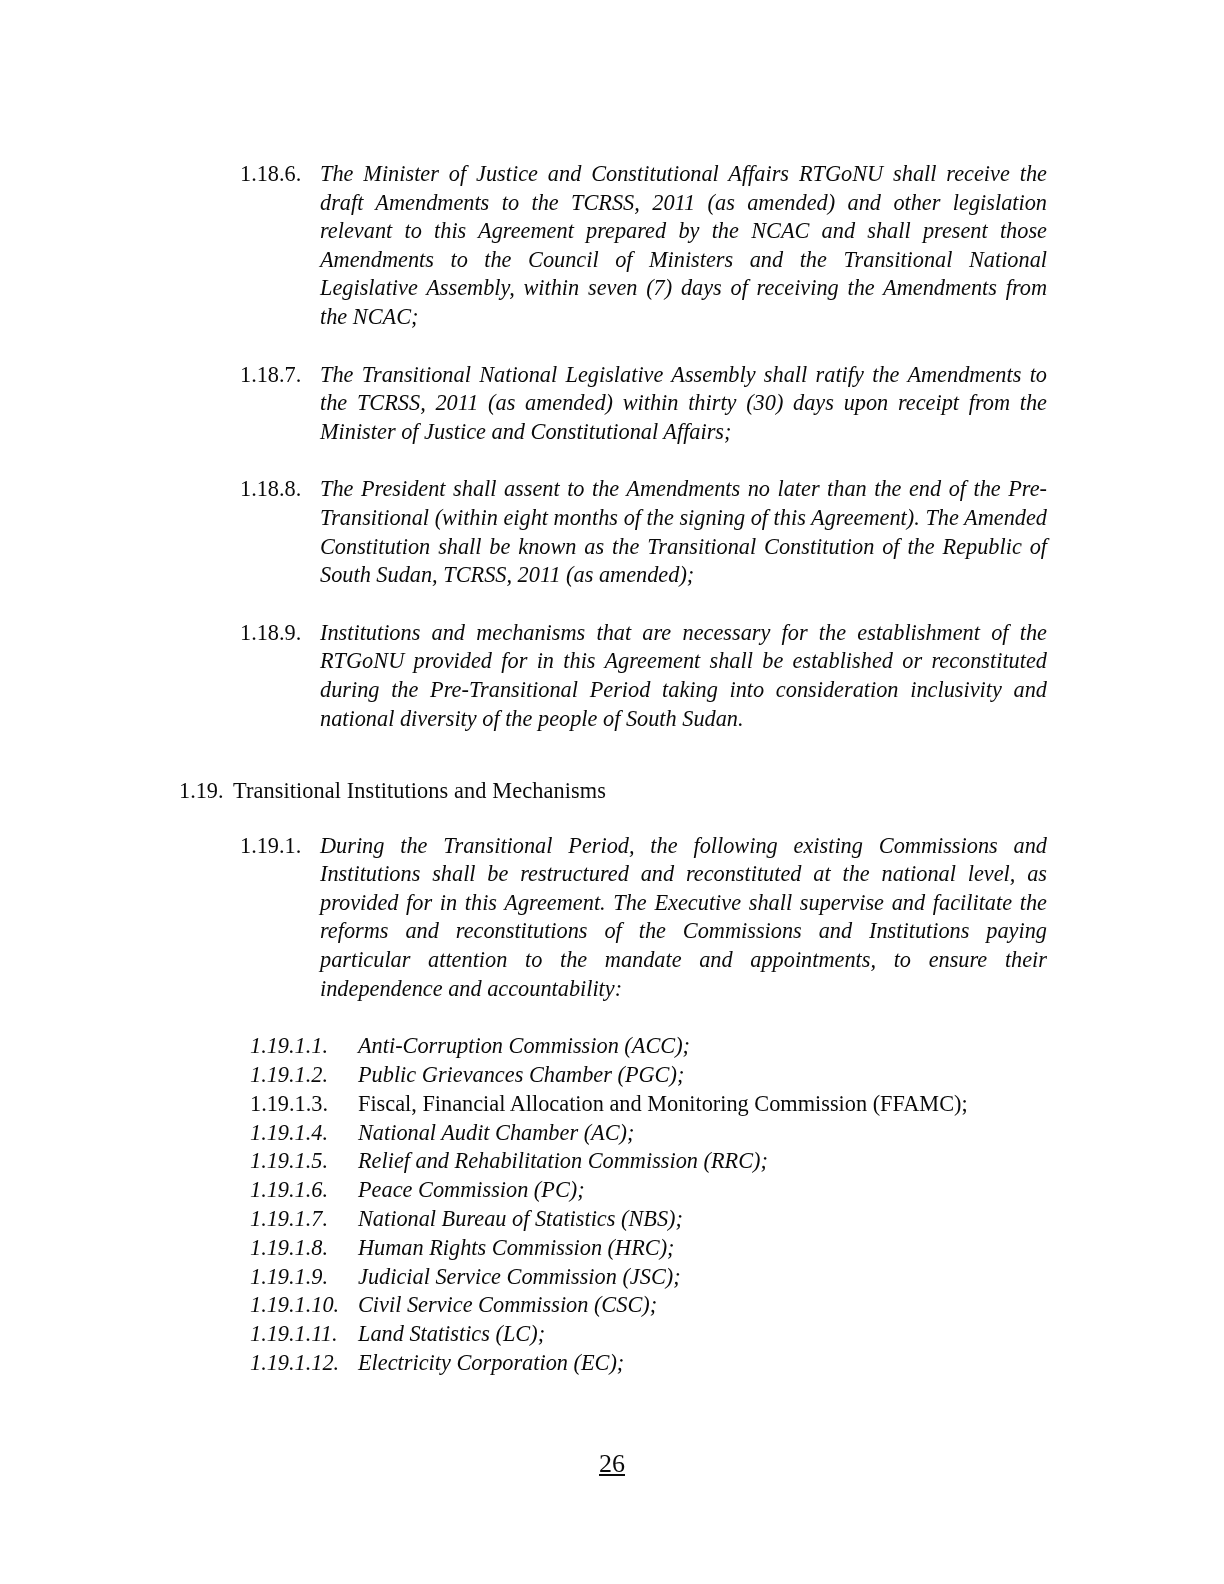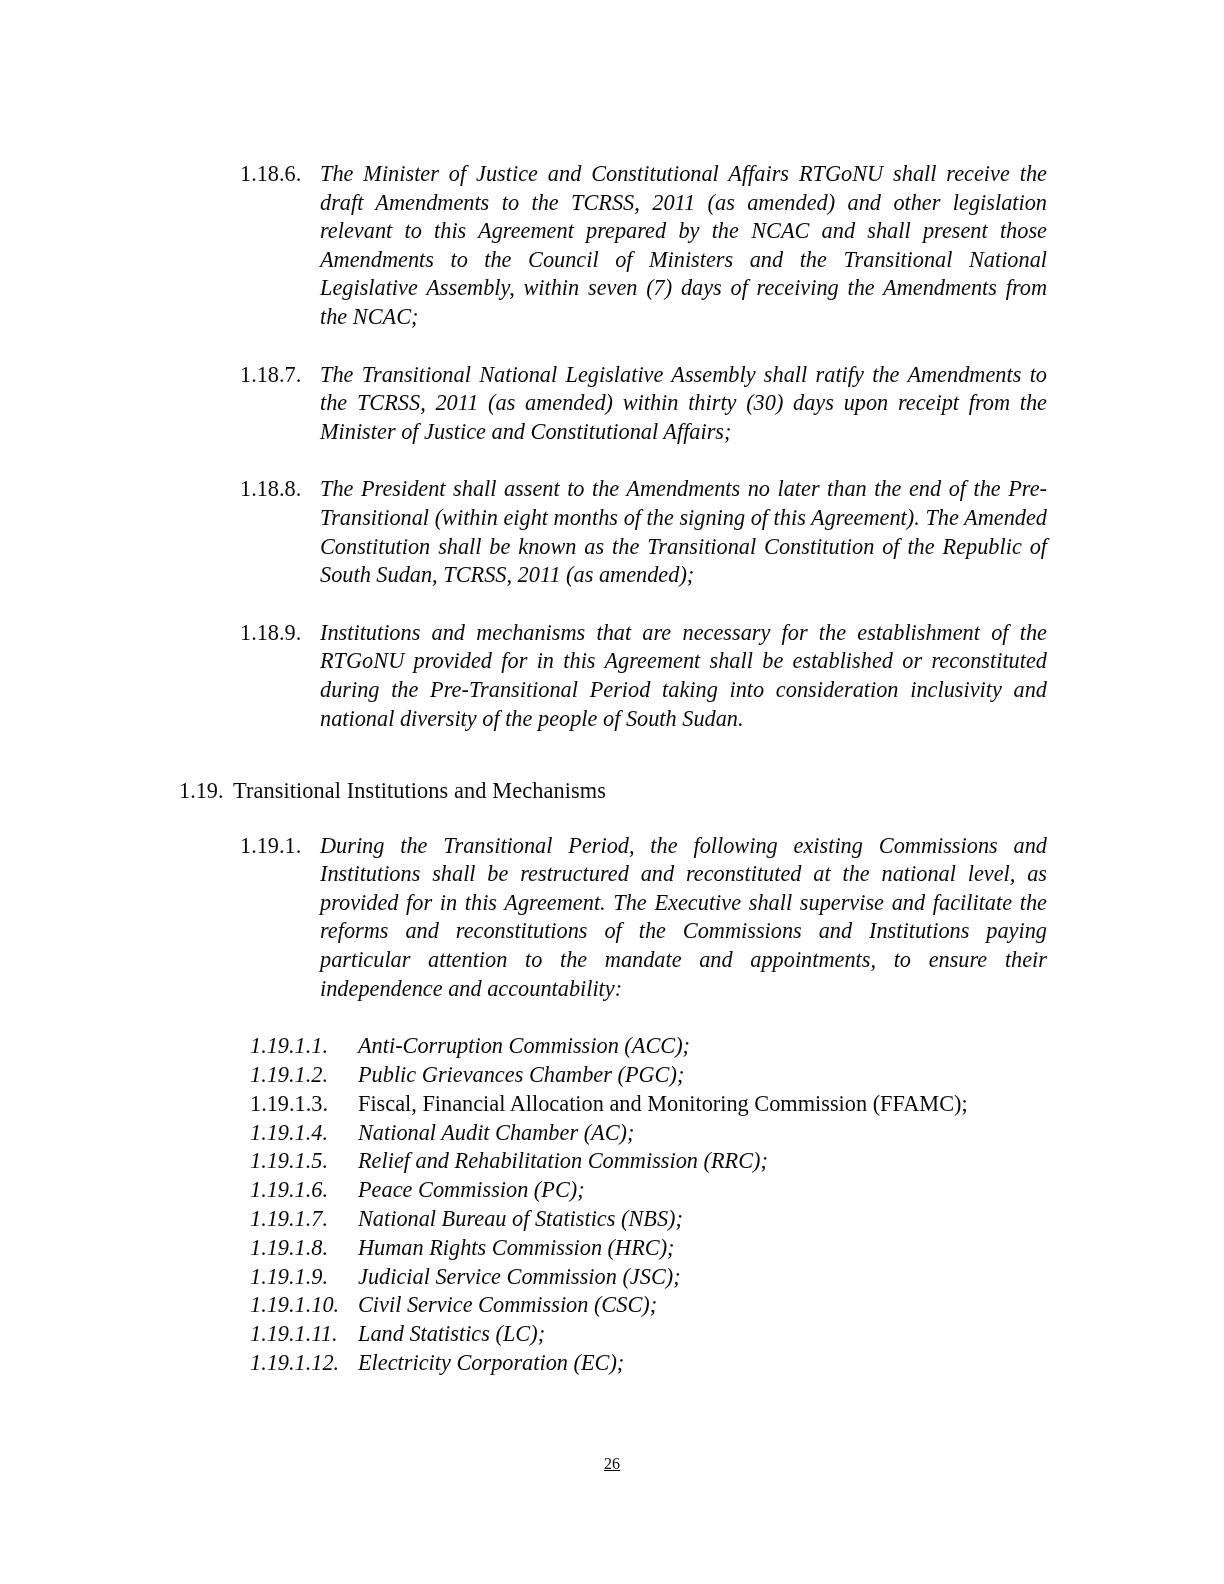--- a/index.html
+++ b/index.html
@@ -103,21 +103,21 @@
   }
   .subitem.nojust { text-align: left; font-style: italic; }
 
   
   .folio {
     position: absolute;
     left: 0;
     right: 0;
     top: 1452px;
     text-align: center;
-    font-size: 16px;
+    font-size: 26px;
     line-height: 24px;
     text-decoration: underline;
   }
 </style>
 </head>
 <body>
 
 <div class="page">
 
   <div class="content">

